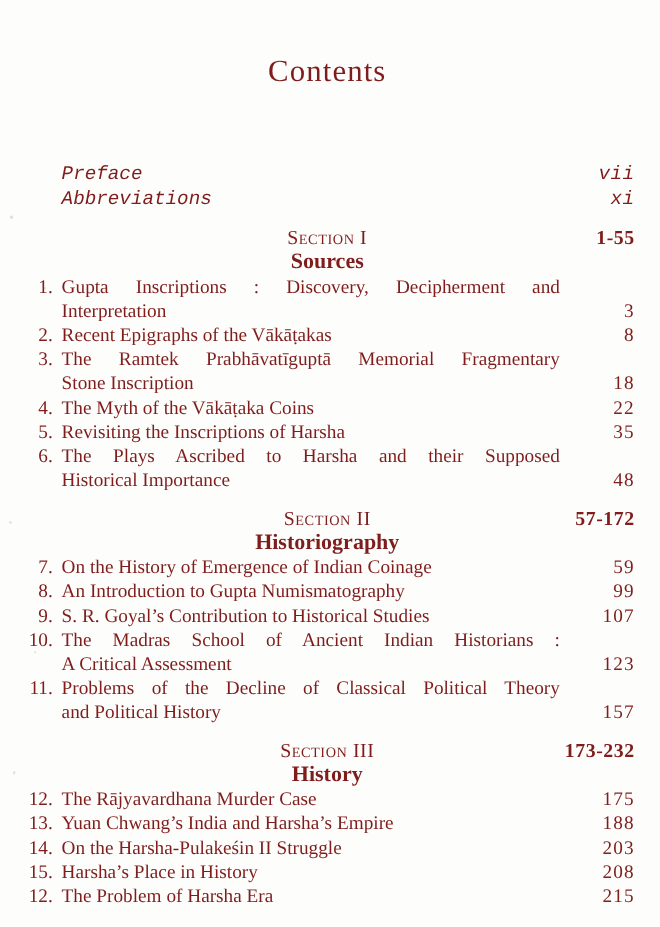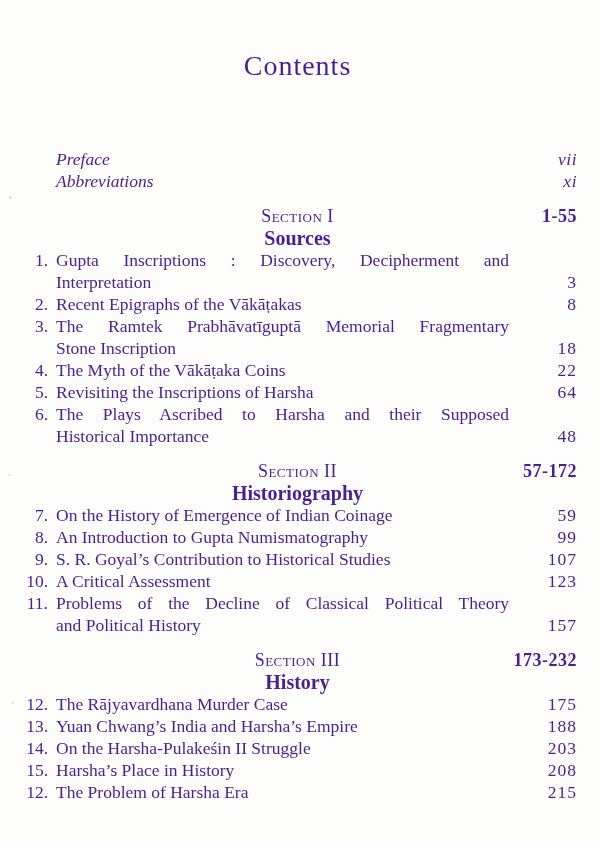--- a/index.html
+++ b/index.html
@@ -9,21 +9,21 @@
   }
   main {
     position: relative;
     width: 600px;
     height: 843px;
     box-sizing: border-box;
     padding: 0 23px 0 18px;
     background: #fdfdfb;
     overflow: hidden;
     font-family: "Liberation Serif", "DejaVu Serif", serif;
-    color: #4c1d95;
+    color: #7f1d1d;
   }
   h1.page-title {
     margin: 0;
     padding-top: 46px;
     height: 40px;
     line-height: 40px;
     font-size: 28px;
     font-weight: 400;
     text-align: center;
     letter-spacing: 1px;
@@ -31,20 +31,21 @@
   .front {
     margin-top: 62px;
     font-style: italic;
   }
   .frow {
     display: flex;
     justify-content: space-between;
     padding-left: 38px;
     font-size: 17.5px;
     line-height: 22px;
+    font-family: Liberation Mono, monospace;
   }
   .fpage { letter-spacing: 0.5px; }
   .sec { margin-top: 13px; }
   .shead {
     position: relative;
     text-align: center;
     font-size: 18px;
     line-height: 22px;
   }
   .sname {
@@ -156,21 +157,21 @@
               <span class="line">The Myth of the Vākāṭaka Coins</span>
             </span>
     <span class="pg">22</span>
   </div>
 
   <div class="item">
     <span class="no">5.</span>
     <span class="ttl">
               <span class="line">Revisiting the Inscriptions of Harsha</span>
             </span>
-    <span class="pg">64</span>
+    <span class="pg">35</span>
   </div>
 
   <div class="item">
     <span class="no">6.</span>
     <span class="ttl">
               <span class="line jline">The Plays Ascribed to Harsha and their Supposed</span>
               <span class="line">Historical Importance</span>
             </span>
     <span class="pg">48</span>
   </div>
@@ -204,20 +205,21 @@
     <span class="no">9.</span>
     <span class="ttl">
               <span class="line">S. R. Goyal’s Contribution to Historical Studies</span>
             </span>
     <span class="pg">107</span>
   </div>
 
   <div class="item">
     <span class="no">10.</span>
     <span class="ttl">
+              <span class="line jline">The Madras School of Ancient Indian Historians :</span>
               <span class="line">A Critical Assessment</span>
             </span>
     <span class="pg">123</span>
   </div>
 
   <div class="item">
     <span class="no">11.</span>
     <span class="ttl">
               <span class="line jline">Problems of the Decline of Classical Political Theory</span>
               <span class="line">and Political History</span>

